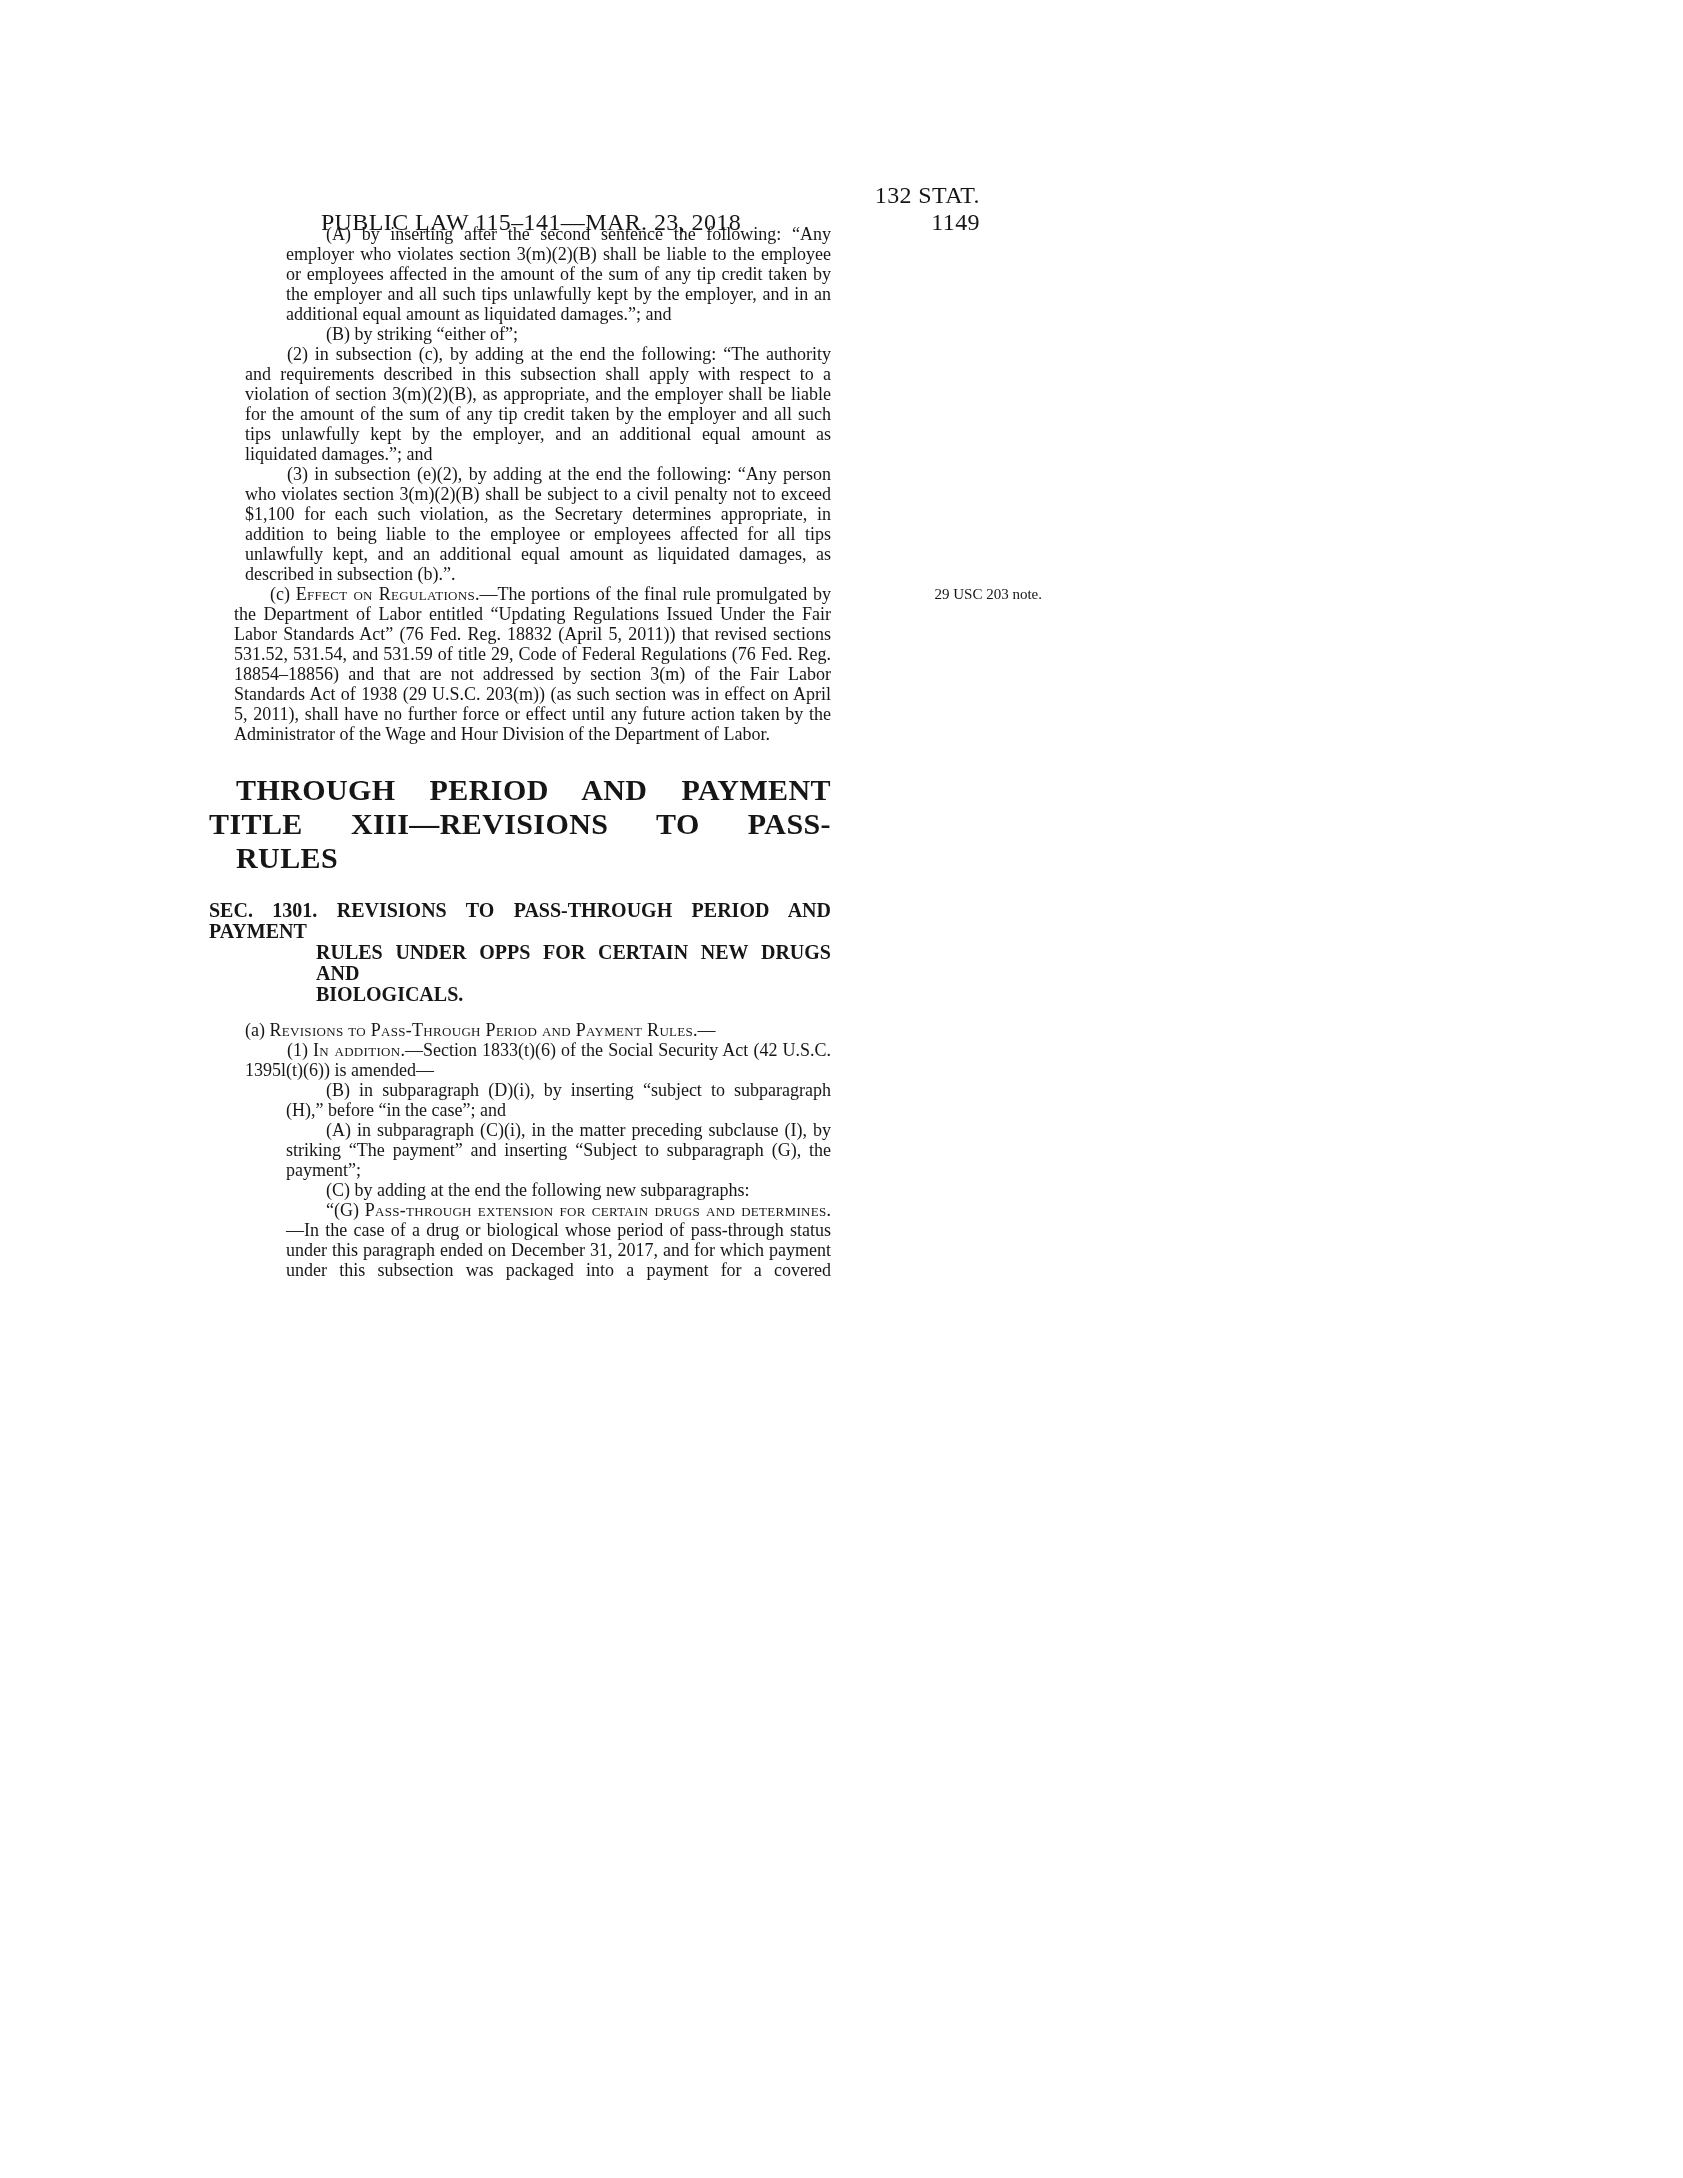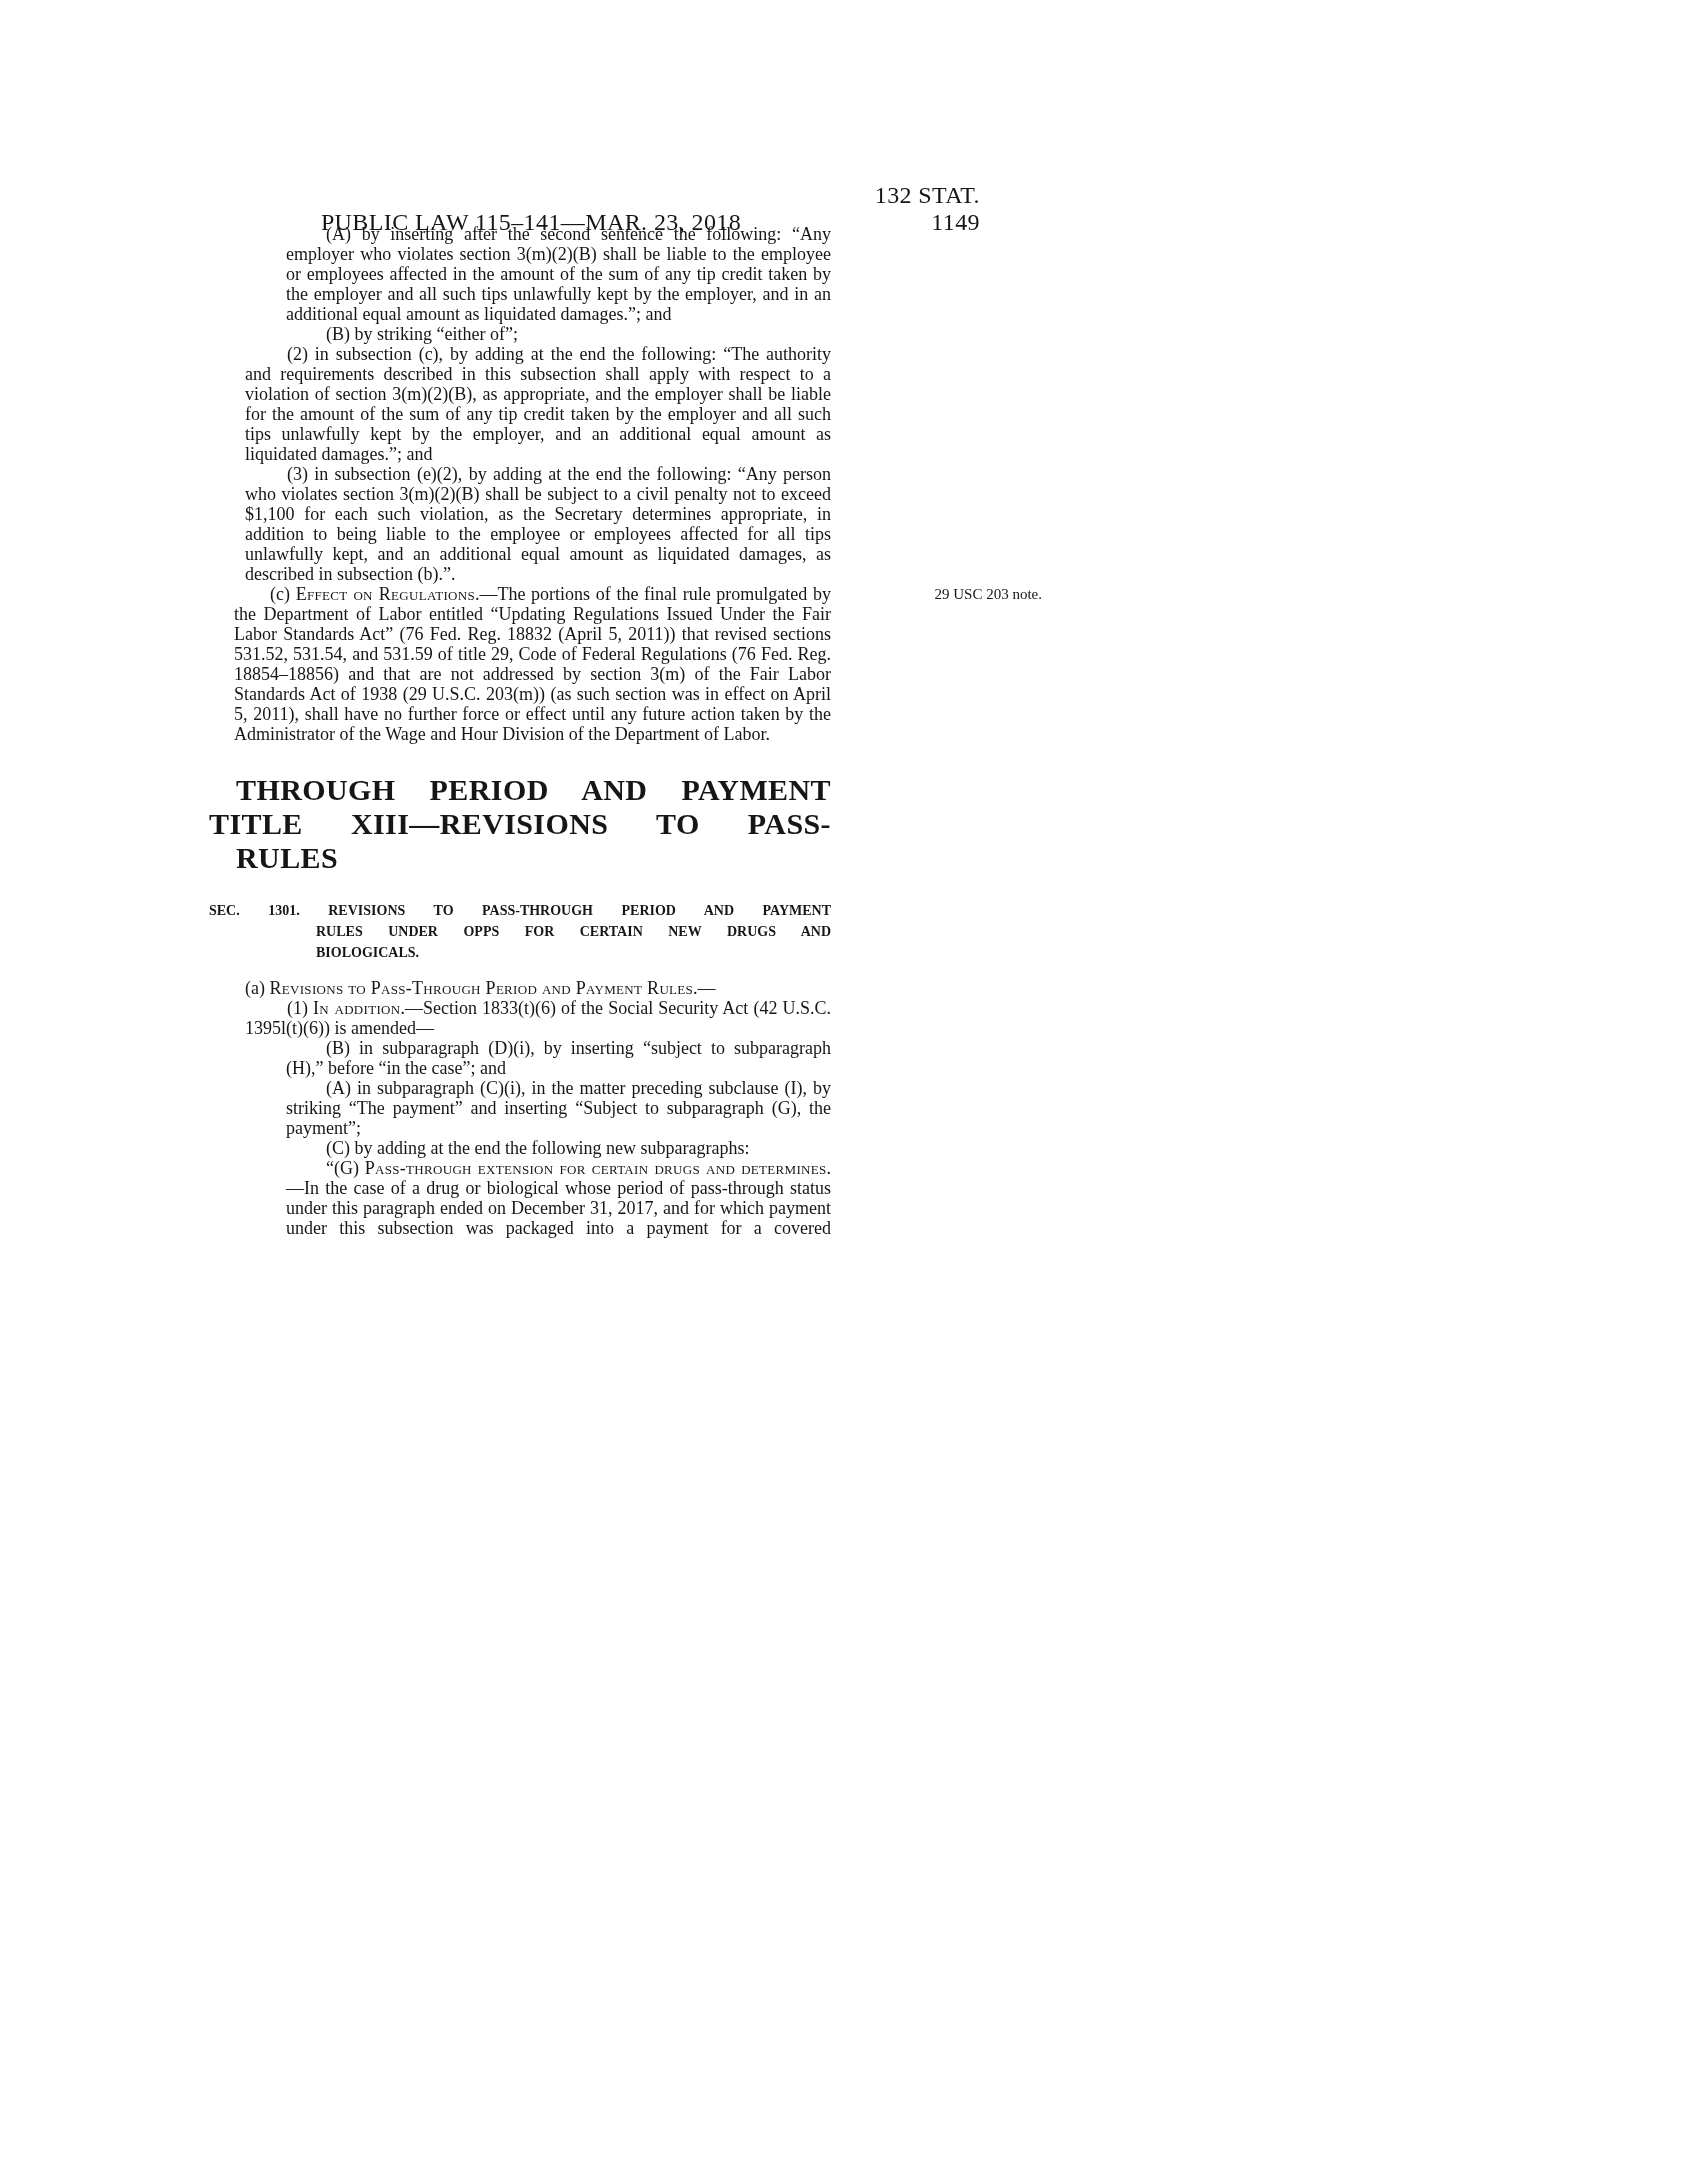--- a/index.html
+++ b/index.html
@@ -61,21 +61,21 @@
     font-size: 30px;
     line-height: 34px;
     letter-spacing: 0.4px;
   }
   .title-line { text-align: justify; }
   .title-line.just { text-align-last: justify; }
   .title-line.ind  { padding-left: 27px; }
   
   .sec-heading {
     font-weight: 700;
-    font-size: 14px;
+    font-size: 20px;
     line-height: 21px;
     margin: 0 0 15px 0;
   }
   .sec-line { text-align: justify; }
   .sec-line.just { text-align-last: justify; }
   .sec-line.ind  { padding-left: 107px; }
 </style>
 </head>
 <body>
 

